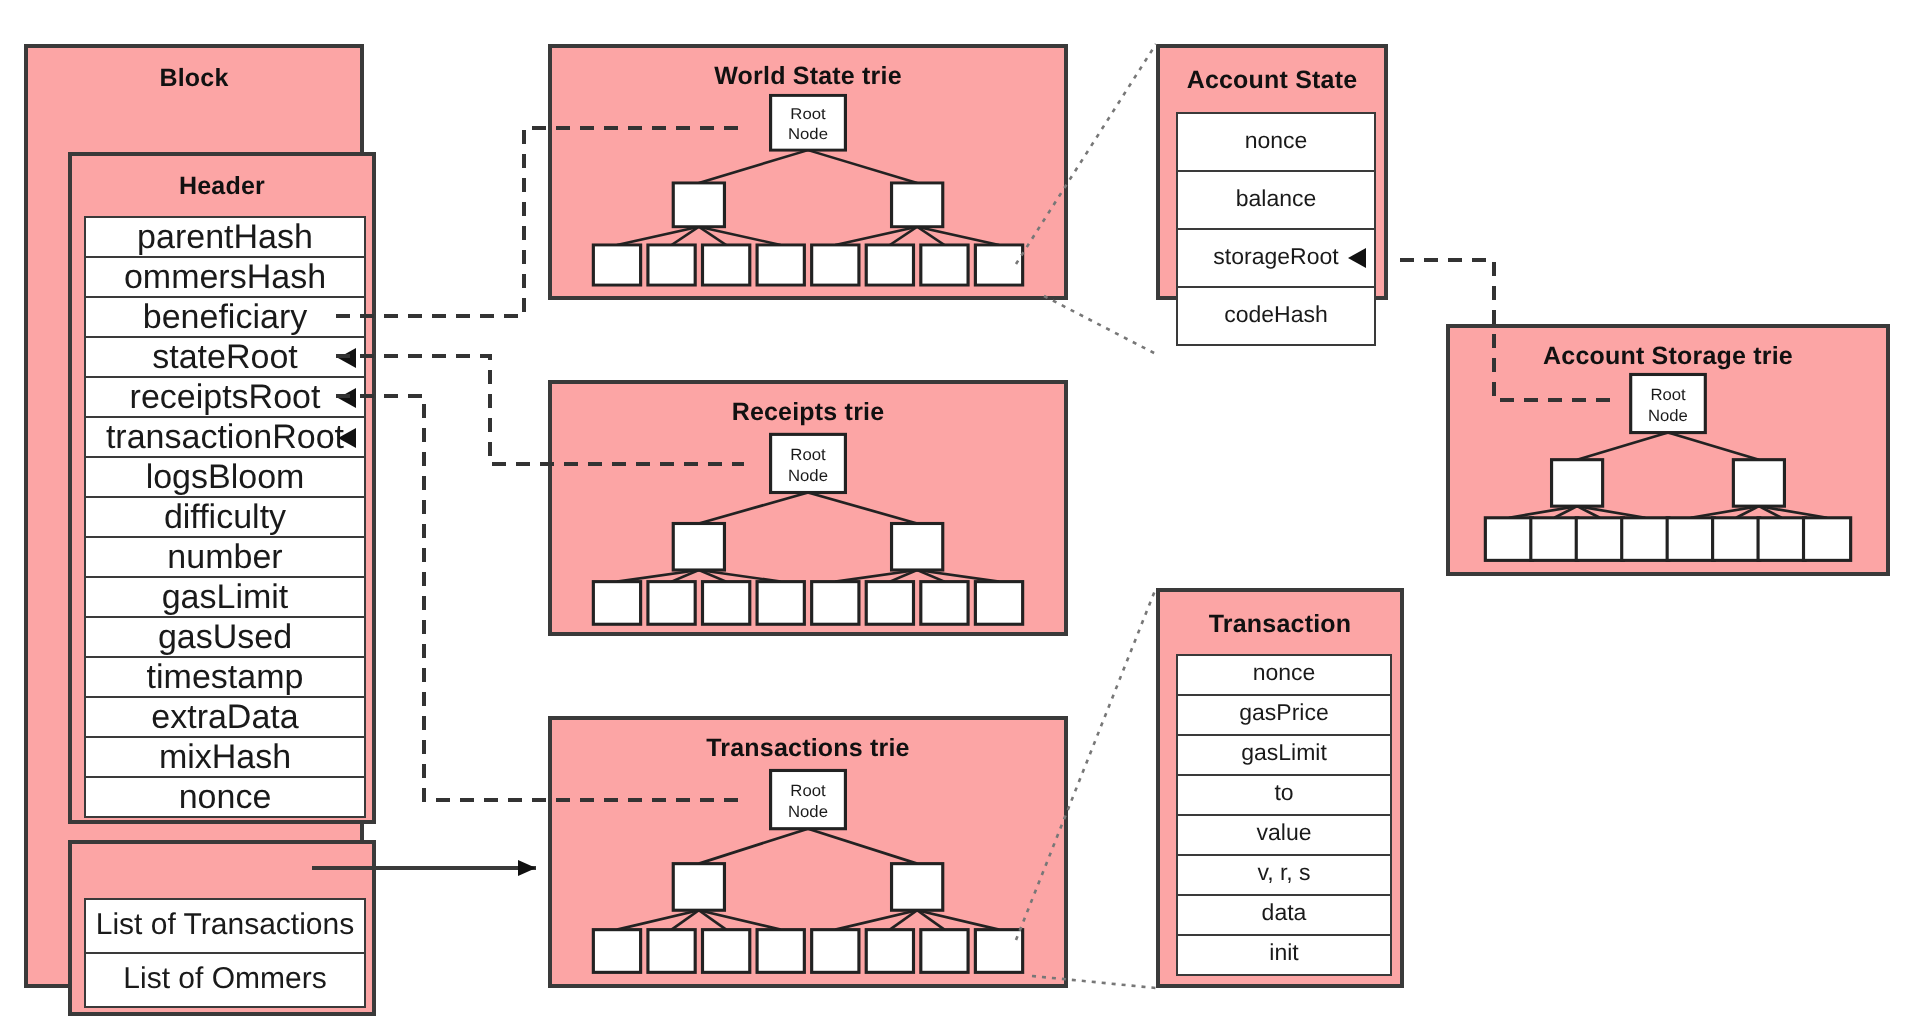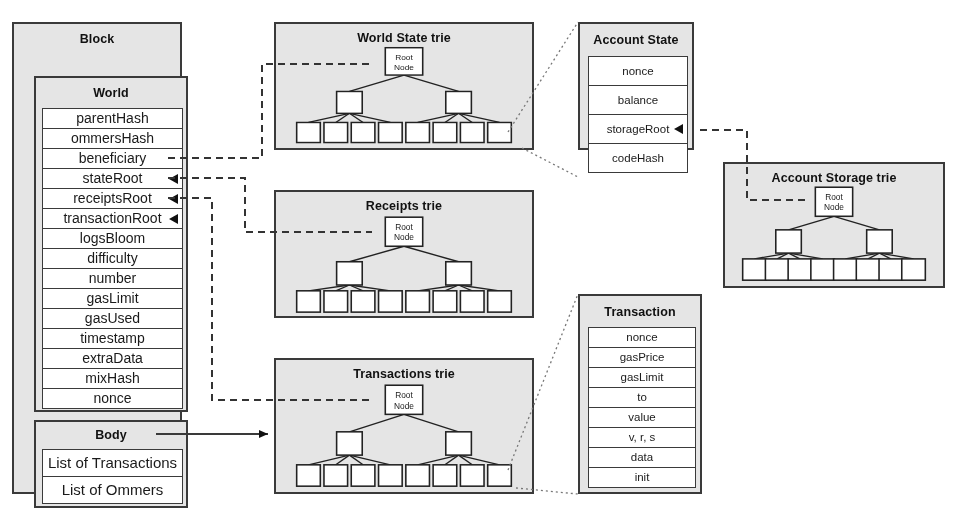--- a/index.html
+++ b/index.html
@@ -10,21 +10,21 @@
     overflow:hidden;
     position:relative;
     color:#1a1a1a;
   }
   #stage{position:absolute;left:0;top:0;width:960px;height:514px;}
 
   
   .panel{
     position:absolute;
     border:2px solid #3a3a3a;
-    background:#e5e5e5;
+    background:#fca5a5;
     box-sizing:border-box;
   }
   .panel-title{
     text-align:center;
     font-weight:bold;
     font-size:12.5px;
     color:#111;
     letter-spacing:.1px;
   }
 
@@ -40,21 +40,21 @@
     left:6px;
     width:141px;
     box-sizing:border-box;
     border:1px solid #3a3a3a;
     border-bottom:none;
   }
   .field{
     height:20px;
     line-height:19px;
     text-align:center;
-    font-size:14px;
+    font-size:17px;
     border-bottom:1px solid #3a3a3a;
     box-sizing:border-box;
     background:#fff;
     position:relative;
     color:#1a1a1a;
   }
   #header-fields{top:30px;}
 
   #body-panel{left:20px;top:396px;width:154px;height:88px;}
   #body-title{position:absolute;left:0;top:6px;width:100%;}
@@ -98,42 +98,41 @@
 </style>
 </head>
 <body>
 
 <div id="stage">
 
   <div class="panel" id="block-panel">
     <div class="panel-title" id="block-title">Block</div>
 
     <div class="panel" id="header-panel">
-      <div class="panel-title" id="header-title">World</div>
+      <div class="panel-title" id="header-title">Header</div>
       <div class="field-list" id="header-fields">
           <div class="field"><span>parentHash</span></div>
           <div class="field"><span>ommersHash</span></div>
           <div class="field"><span>beneficiary</span></div>
           <div class="field"><span>stateRoot</span><span class="rowarrow"></span></div>
           <div class="field"><span>receiptsRoot</span><span class="rowarrow"></span></div>
           <div class="field"><span>transactionRoot</span><span class="rowarrow"></span></div>
           <div class="field"><span>logsBloom</span></div>
           <div class="field"><span>difficulty</span></div>
           <div class="field"><span>number</span></div>
           <div class="field"><span>gasLimit</span></div>
           <div class="field"><span>gasUsed</span></div>
           <div class="field"><span>timestamp</span></div>
           <div class="field"><span>extraData</span></div>
           <div class="field"><span>mixHash</span></div>
           <div class="field"><span>nonce</span></div>
         </div>
     </div>
 
     <div class="panel" id="body-panel">
-      <div class="panel-title" id="body-title">Body</div>
       <div class="field-list" id="body-fields">
           <div class="field"><span>List of Transactions</span></div>
           <div class="field"><span>List of Ommers</span></div>
         </div>
     </div>
   </div>
 
   <div class="panel trie-panel" id="ws-trie">
     <div class="panel-title">World State trie</div>
     <svg class="trie-svg" viewBox="0 0 260 136" preserveAspectRatio="none">

